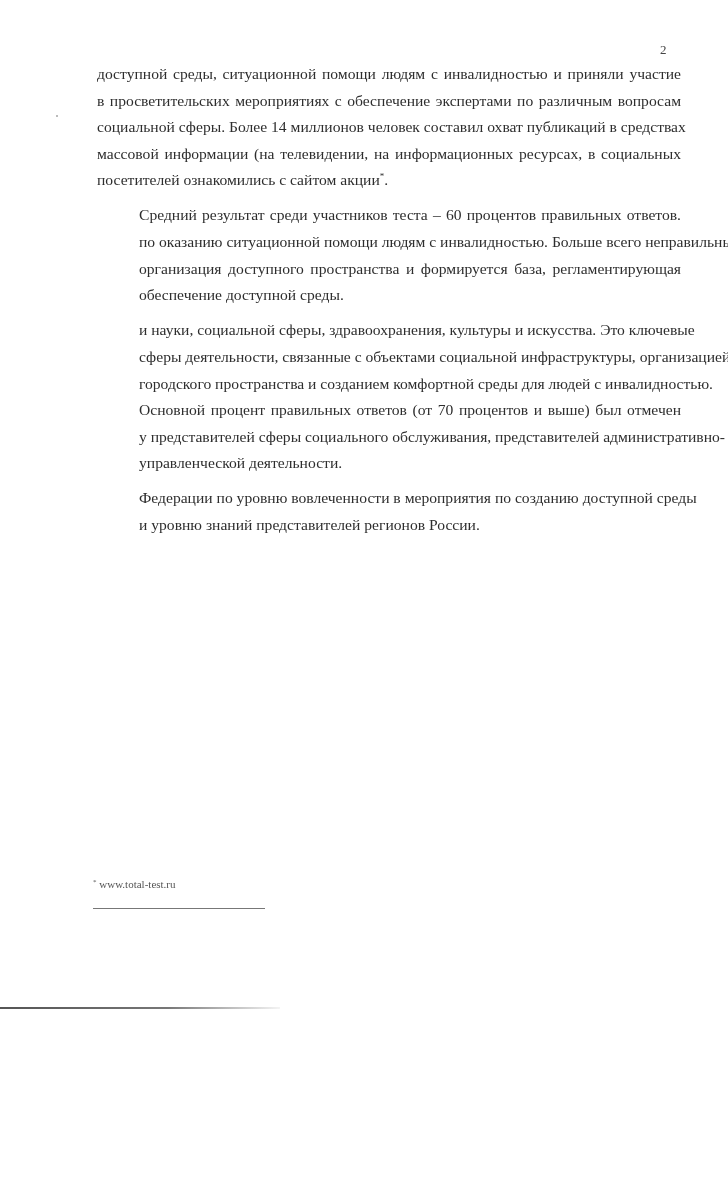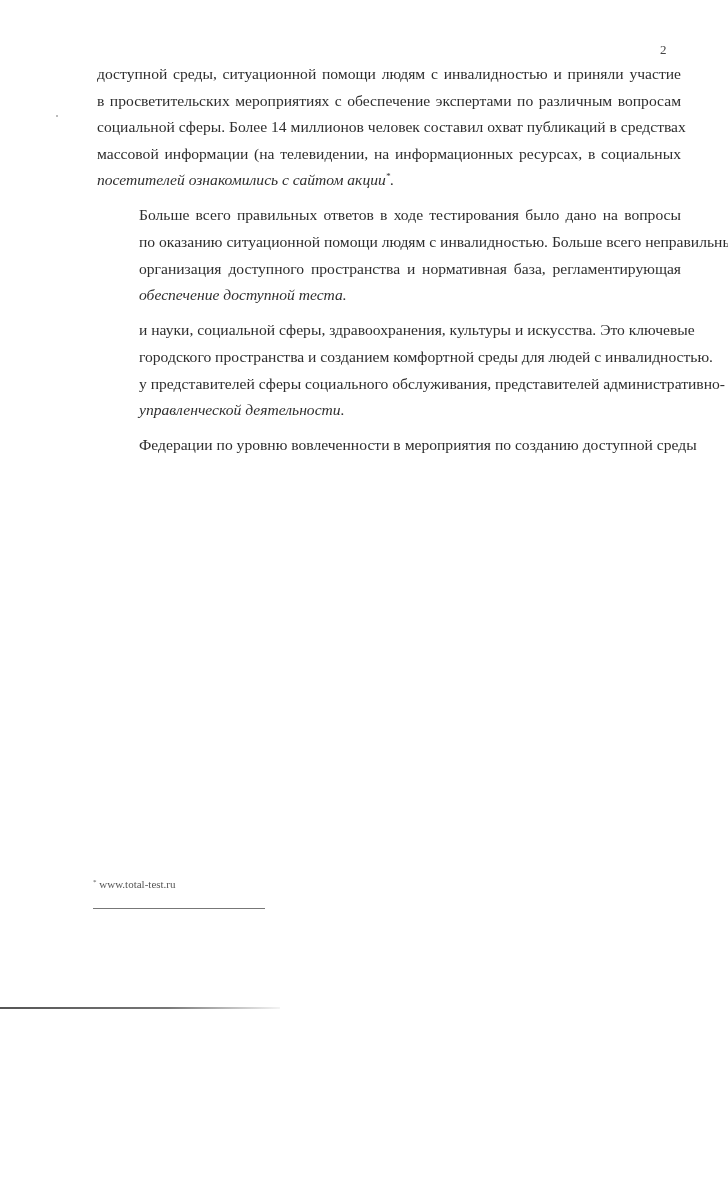--- a/index.html
+++ b/index.html
@@ -39,21 +39,20 @@
       text-indent: 42px;
     }
     .para .line {
       display: block;
       text-align: justify;
       text-align-last: justify;
       white-space: nowrap;
     }
     .para .line.last {
       text-align-last: left;
-      font-style: italic;
     }
     sup.fn-mark {
       font-size: 9px;
       vertical-align: 6px;
       line-height: 0;
     }
     .footnote-rule {
       position: absolute;
       left: 93px;
       top: 908px;
@@ -100,35 +99,38 @@
 
   <p class="para">
     <span class="line">доступной среды, ситуационной помощи людям с инвалидностью и приняли участие</span>
     <span class="line">в просветительских мероприятиях с обеспечение экспертами по различным вопросам</span>
     <span class="line">социальной сферы. Более 14 миллионов человек составил охват публикаций в средствах</span>
     <span class="line">массовой информации (на телевидении, на информационных ресурсах, в социальных</span>
     <span class="line last"><span>посетителей ознакомились с сайтом акции</span><sup class="fn-mark">*</sup><span>.</span></span>
   </p>
 
   <p class="para indent">
-    <span class="line">Больше всего правильных ответов в ходе тестирования было дано на вопросы</span>
+    <span class="line" style="text-indent:42px">Средний результат среди участников теста – 60 процентов правильных ответов.</span>
     <span class="line">по оказанию ситуационной помощи людям с инвалидностью. Больше всего неправильных</span>
-    <span class="line">организация доступного пространства и нормативная база, регламентирующая</span>
-    <span class="line last">обеспечение доступной теста.</span>
+    <span class="line">организация доступного пространства и формируется база, регламентирующая</span>
+    <span class="line last">обеспечение доступной среды.</span>
   </p>
 
   <p class="para indent">
     <span class="line">и науки, социальной сферы, здравоохранения, культуры и искусства. Это ключевые</span>
+    <span class="line">сферы деятельности, связанные с объектами социальной инфраструктуры, организацией</span>
     <span class="line">городского пространства и созданием комфортной среды для людей с инвалидностью.</span>
+    <span class="line">Основной процент правильных ответов (от 70 процентов и выше) был отмечен</span>
     <span class="line">у представителей сферы социального обслуживания, представителей административно-</span>
     <span class="line last">управленческой деятельности.</span>
   </p>
 
   <p class="para indent">
     <span class="line">Федерации по уровню вовлеченности в мероприятия по созданию доступной среды</span>
+    <span class="line last">и уровню знаний представителей регионов России.</span>
   </p>
 
 </div>
 
 <div class="footnote-rule"></div>
 <div class="footnote">
   <sup>*</sup>
   <span>www.total-test.ru</span>
 </div>
 

